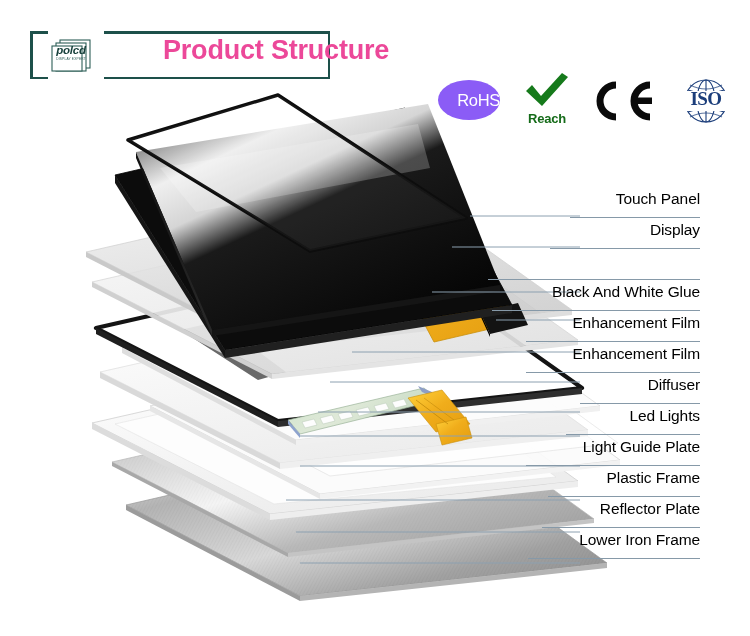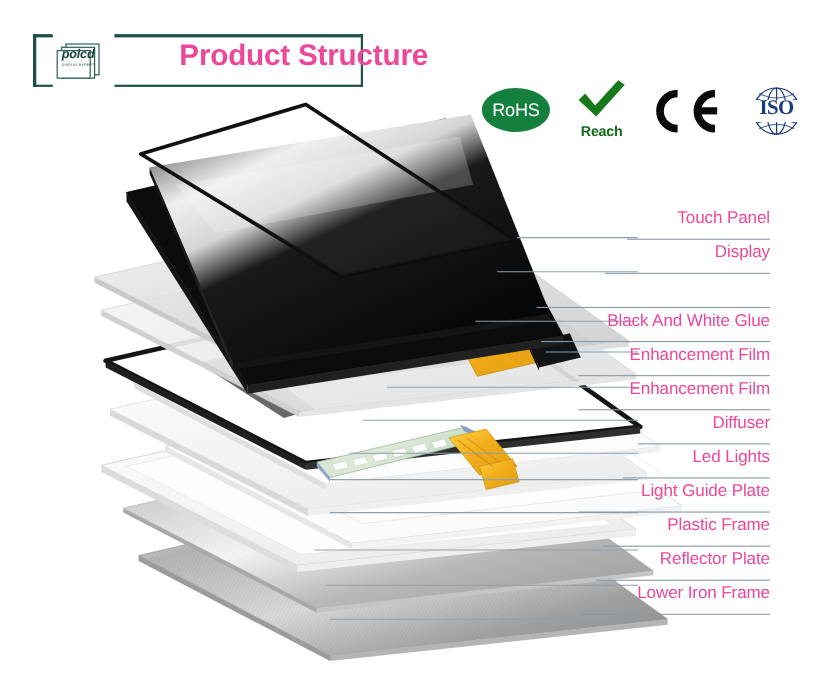--- a/index.html
+++ b/index.html
@@ -33,22 +33,22 @@
     position:absolute;left:88px;top:4px;
     font-size:27px;font-weight:bold;color:#ec4899;letter-spacing:-0.2px;
     white-space:nowrap;
     margin-left:45px;
   }
 
   
   .certs{position:absolute;left:438px;top:72px;width:300px;height:62px;}
   .cert{position:absolute;}
   .rohs-oval{
-    width:62px;height:40px;border-radius:50%;background:#15803d;
-    display:flex;align-items:center;justify-content:center;
+    width:62px;height:40px;border-radius:50%;background:#8b5cf6;
+    display:flex;align-items:center;justify-content:flex-end;
   }
   .rohs-oval span{
     color:#fff;font-size:16.5px;font-weight:500;letter-spacing:-0.3px;
   }
   .reach-wrap{width:62px;height:56px;text-align:center;}
   .reach-label{
     font-size:13px;font-weight:bold;color:#156b19;margin-top:-3px;
     letter-spacing:-0.2px;
   }
   .ce-wrap{width:72px;height:44px;}
@@ -56,21 +56,21 @@
   .iso-text{
     position:absolute;left:0;top:13px;width:60px;text-align:center;
     font-size:19px;font-weight:bold;color:#1b3d7a;letter-spacing:-0.5px;
     font-family:"Liberation Serif","DejaVu Serif",serif;
   }
 
   
   .labels{position:absolute;left:430px;top:190px;width:320px;height:390px;}
   .lab{
     position:absolute;right:50px;text-align:right;white-space:nowrap;
-    font-size:15.5px;color:#ec4899;letter-spacing:-0.1px;
+    font-size:15.5px;color:#000000;letter-spacing:-0.1px;
   }
   .lab-rule{position:absolute;height:1px;background:#8699a8;}
 
   
   svg.art{position:absolute;left:0;top:0;width:750px;height:636px;}
 </style>
 </head>
 <body>
 
 <div id="stage">

